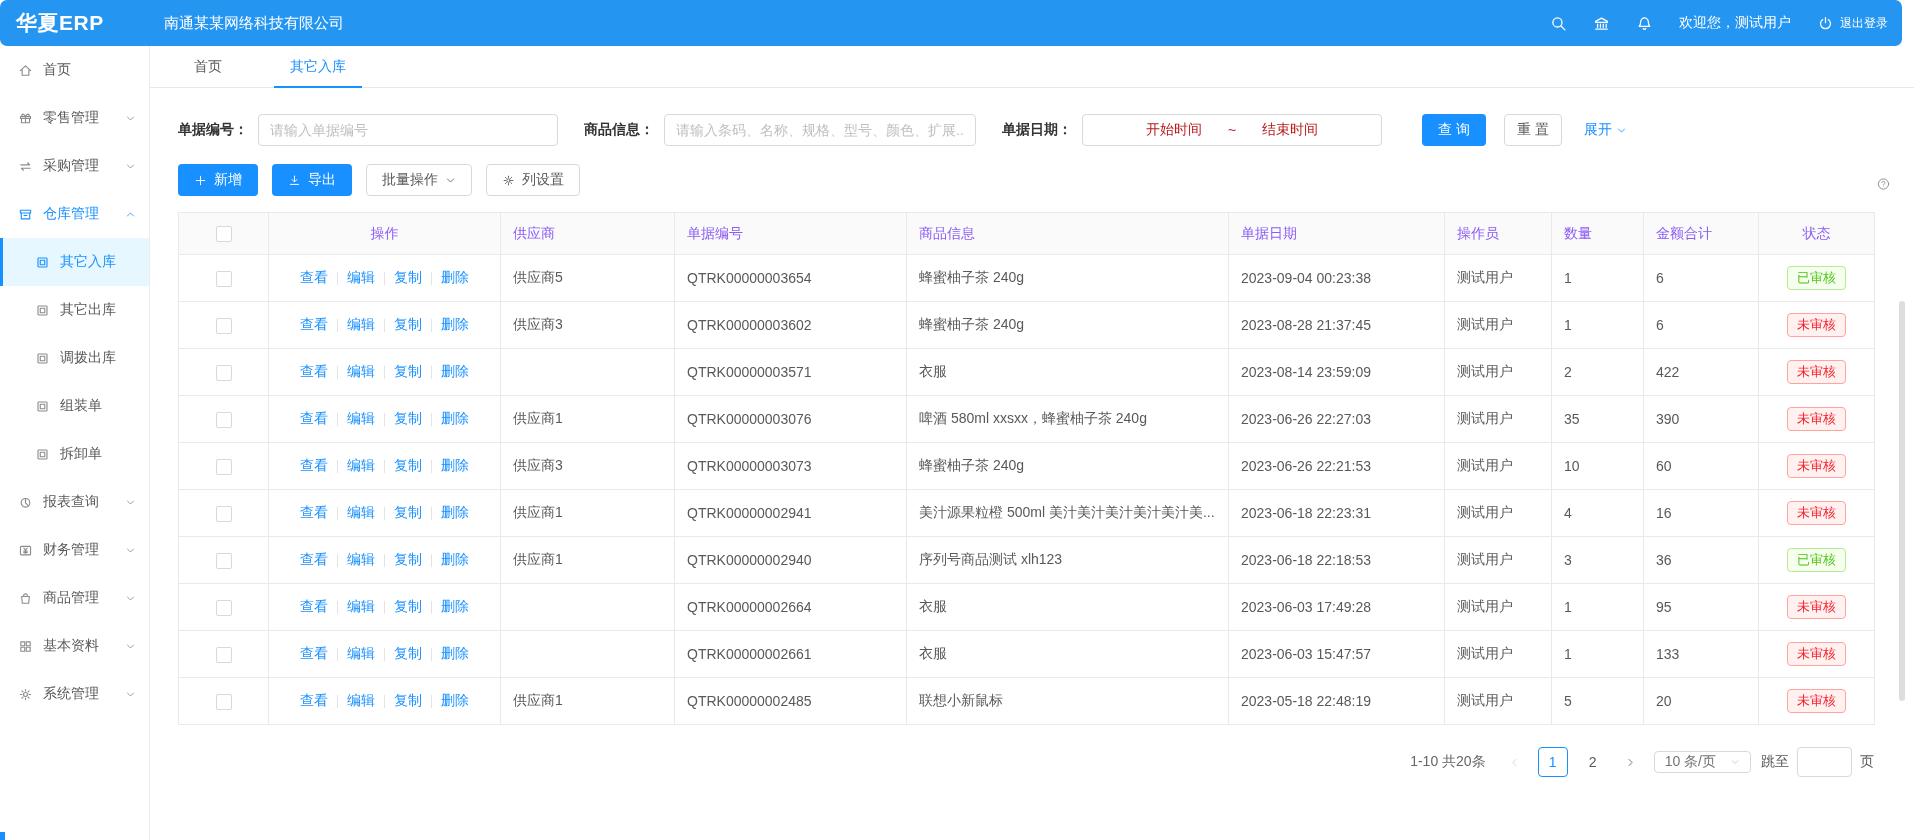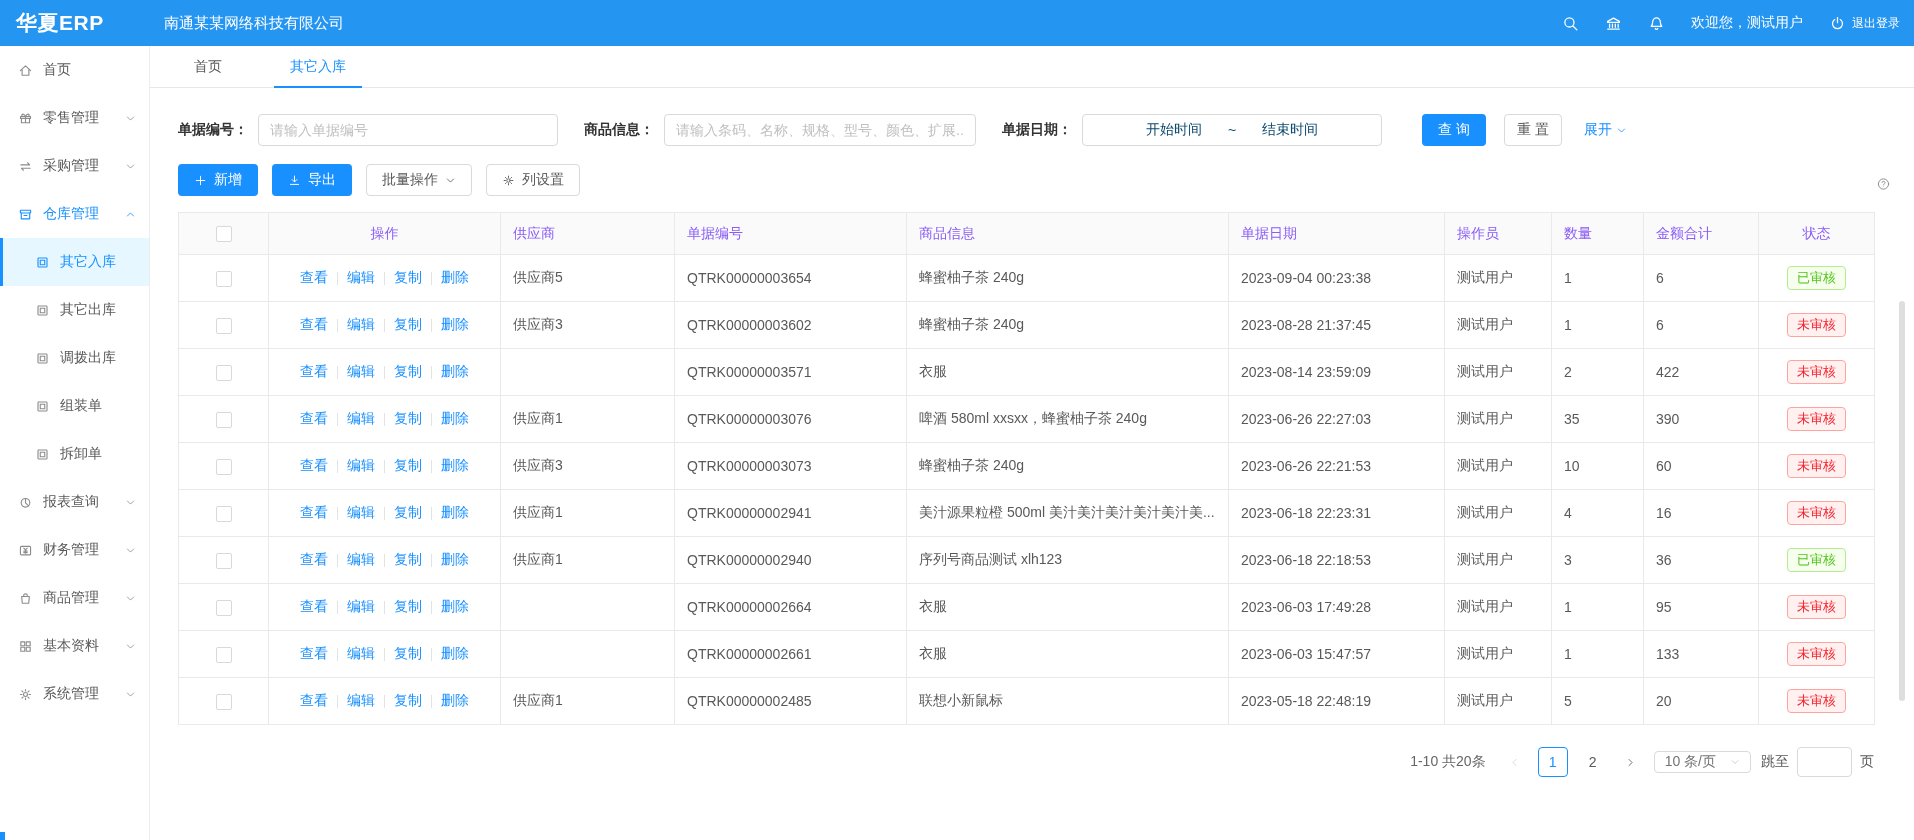--- a/index.html
+++ b/index.html
@@ -6,21 +6,21 @@
   * { margin:0; padding:0; box-sizing:border-box; }
   html,body { background:#fff; }
   .app {
     position:relative; width:1914px; height:840px; overflow:hidden;
     font-family:"Liberation Sans","DejaVu Sans",sans-serif; font-size:14px; color:#595959; background:#fff;
   }
   .ico { display:inline-flex; width:15px; height:15px; flex:none; }
   .ico svg { width:100%; height:100%; fill:none; stroke:currentColor; stroke-width:1.2; stroke-linecap:round; stroke-linejoin:round; }
 
   
-  .topbar { position:absolute; top:0; left:0; right:0; height:46px; background:var(--header-bg,#2595f2); display:flex; align-items:center; color:#fff; }
+  .topbar { position:absolute; top:0; left:0; right:12px; height:46px; background:var(--header-bg,#2595f2); display:flex; align-items:center; color:#fff;border-radius:7px; }
   .logo { width:150px; padding-left:16px; font-size:21px; font-weight:bold; letter-spacing:.5px; }
   .company { font-size:15px; margin-left:14px; }
   .topbar-right { margin-left:auto; display:flex; align-items:center; gap:26px; padding-right:14px; }
   .topbar-right .ico { width:17px; height:17px; cursor:pointer; }
   .welcome { font-size:14px; }
   .logout { display:flex; align-items:center; gap:6px; cursor:pointer; font-size:12px; }
 
   
   .sidebar { position:absolute; top:46px; left:0; bottom:0; width:150px; background:#fff; border-right:1px solid #ededed; overflow:hidden; }
   .menu-item, .menu-sub { height:48px; display:flex; align-items:center; padding-left:18px; cursor:pointer; color:#595959; }
@@ -42,21 +42,21 @@
 
   .content { padding:0 24px 0 28px; position:relative; }
 
   
   .filter-row { margin-top:26px; display:flex; align-items:center; }
   .flabel { font-weight:bold; color:#333; margin-right:10px; white-space:nowrap; }
   .ipt { height:32px; border:1px solid #d9d9d9; border-radius:4px; padding:0 11px; font-size:14px; color:#595959; outline:none; font-family:inherit; }
   .ipt::placeholder { color:#bfbfbf; }
   .ipt-bill { width:300px; margin-right:26px; }
   .ipt-goods { width:312px; margin-right:26px; }
-  .daterange { width:300px; height:32px; border:1px solid #d9d9d9; border-radius:4px; display:flex; align-items:center; justify-content:center; gap:26px; color:#0c4a6e; cursor:text; }
+  .daterange { width:300px; height:32px; border:1px solid #d9d9d9; border-radius:4px; display:flex; align-items:center; justify-content:center; gap:26px; color:#b91c1c; cursor:text; }
   .btn { height:32px; border-radius:4px; display:inline-flex; align-items:center; justify-content:center; cursor:pointer; font-size:14px; border:1px solid transparent; white-space:nowrap; }
   .btn-primary { background:var(--primary,#1890ff); color:#fff; }
   .btn-default { background:#fff; border-color:#d9d9d9; color:#595959; }
   .btn-search { width:64px; margin-left:40px; }
   .btn-reset { width:58px; margin-left:18px; }
   .expand-link { margin-left:22px; color:var(--primary,#1890ff); display:flex; align-items:center; gap:4px; cursor:pointer; }
   .expand-link .ico { width:11px; height:11px; }
 
   
   .toolbar-row { margin-top:18px; display:flex; align-items:center; gap:14px; }

